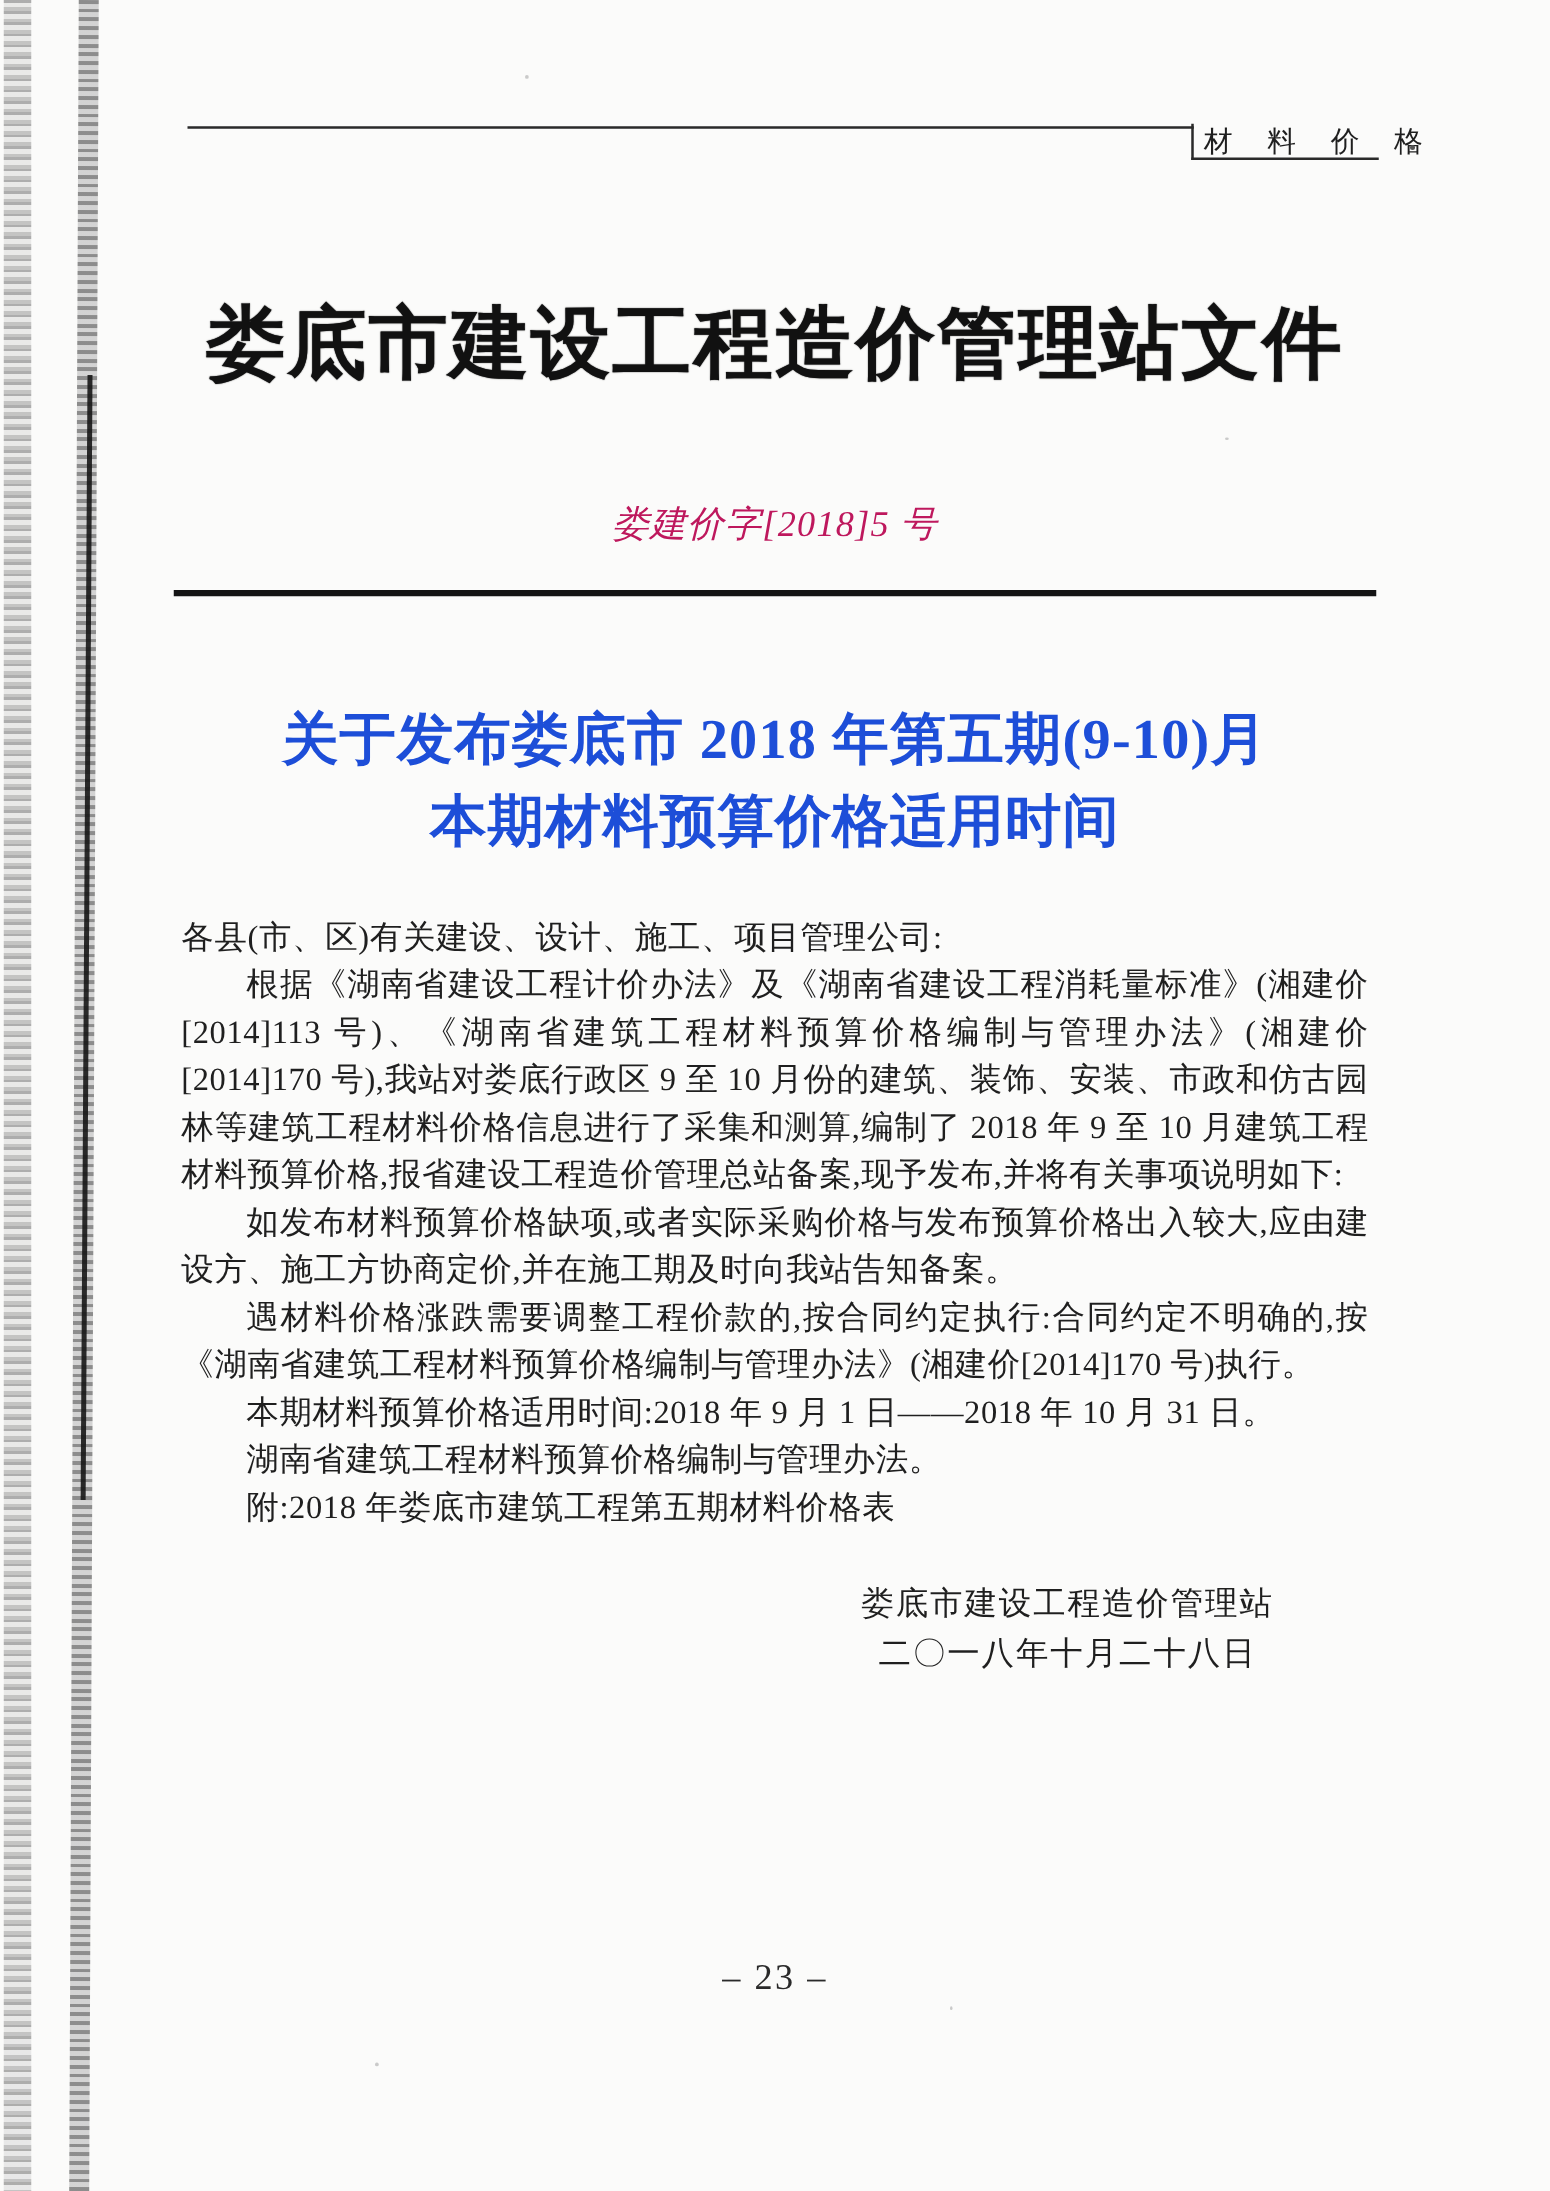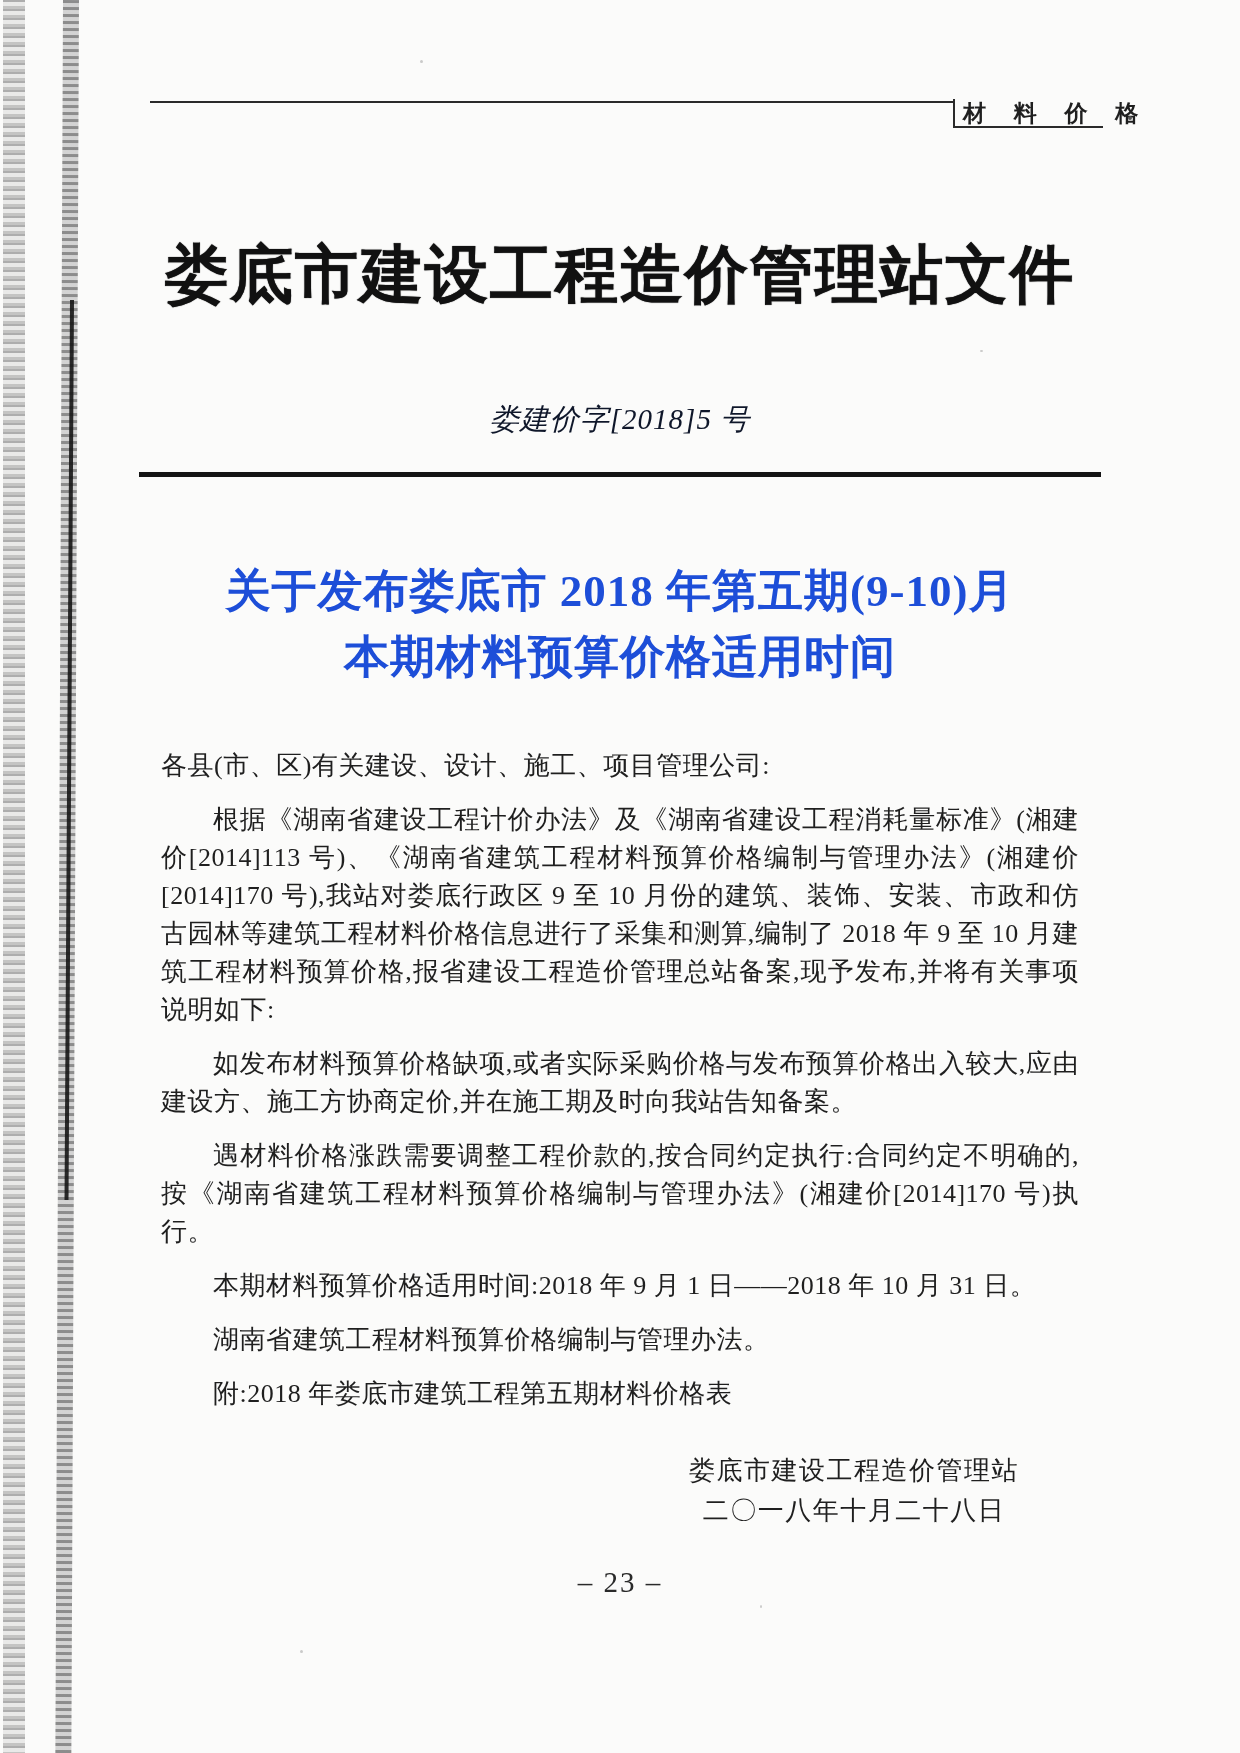--- a/index.html
+++ b/index.html
@@ -25,48 +25,48 @@
   }
   .scan-band-core{
     position:absolute;left:70px;top:300px;width:4px;height:900px;
     background:#161616;transform:rotate(.35deg);transform-origin:top left;opacity:.9;
   }
   
   .header-rule{position:absolute;left:150px;top:101px;width:805px;height:2px;background:#2a2a2a;}
   .header-label{
     position:absolute;left:953px;top:99px;width:150px;height:29px;
     border-left:2px solid #2a2a2a;border-bottom:2px solid #2a2a2a;
-    font-size:23px;font-weight:bold;letter-spacing:11px;
+    font-size:23px;font-weight:normal;letter-spacing:11px;
     padding-left:8px;box-sizing:border-box;line-height:30px;white-space:nowrap;
   }
   .header-dot{position:absolute;left:1128px;top:116px;width:4px;height:4px;background:#555;border-radius:50%;}
   
   .doc-title{
     position:absolute;left:140px;top:232px;width:960px;
     text-align:center;font-size:63px;font-weight:900;letter-spacing:2px;
     color:#111;white-space:nowrap;
     text-shadow:0 0 1px #111;
   }
   .doc-number{
     position:absolute;left:140px;top:400px;width:960px;
-    text-align:center;font-size:29px;font-style:italic;color:#0f172a;letter-spacing:1px;
+    text-align:center;font-size:29px;font-style:italic;color:#be185d;letter-spacing:1px;
   }
   .thick-rule{position:absolute;left:139px;top:472px;width:962px;height:5px;background:#141414;}
   
   .notice-title{
     position:absolute;left:140px;top:558px;width:960px;
     text-align:center;font-size:45px;font-weight:bold;line-height:66px;
     color:#1d4ed8;letter-spacing:1px;
   }
   
   .body-text{
     position:absolute;left:145px;top:731px;width:950px;
     font-size:26px;line-height:38px;text-align:justify;letter-spacing:.5px;
   }
-  .body-text p{margin:16px;}
+  .body-text p{margin:0;}
   .body-text p.indent{text-indent:2em;}
   .attachment{margin-top:58px;}
   .signature{margin-top:38px;display:flex;flex-direction:column;align-items:flex-end;}
   .signature-inner{text-align:center;margin-right:76px;}
   .signature-inner div{line-height:40px;letter-spacing:1.5px;}
   .page-number{
     position:absolute;left:140px;top:1566px;width:960px;
     text-align:center;font-size:29px;letter-spacing:2px;color:#2a2a2a;
   }
   

